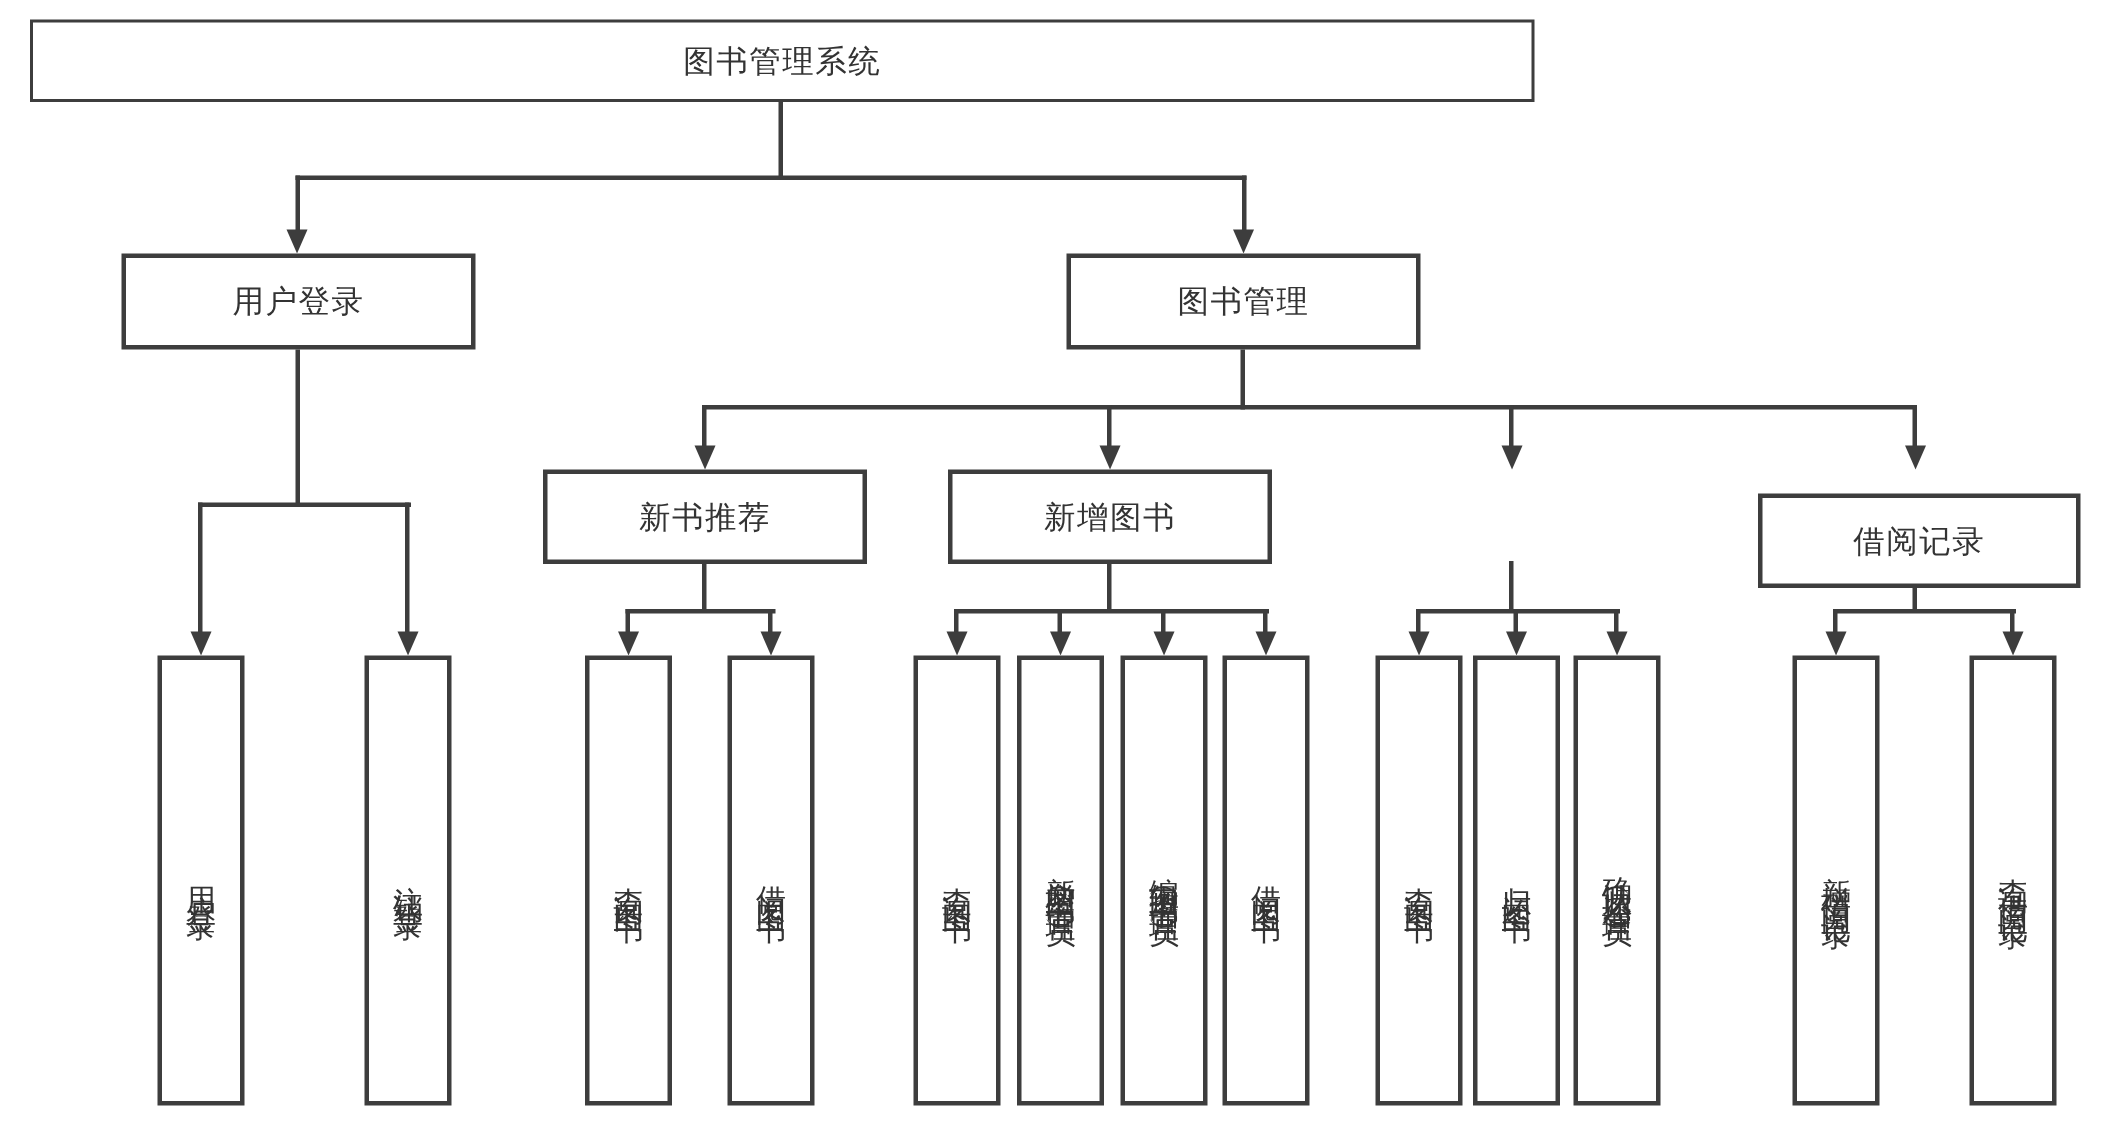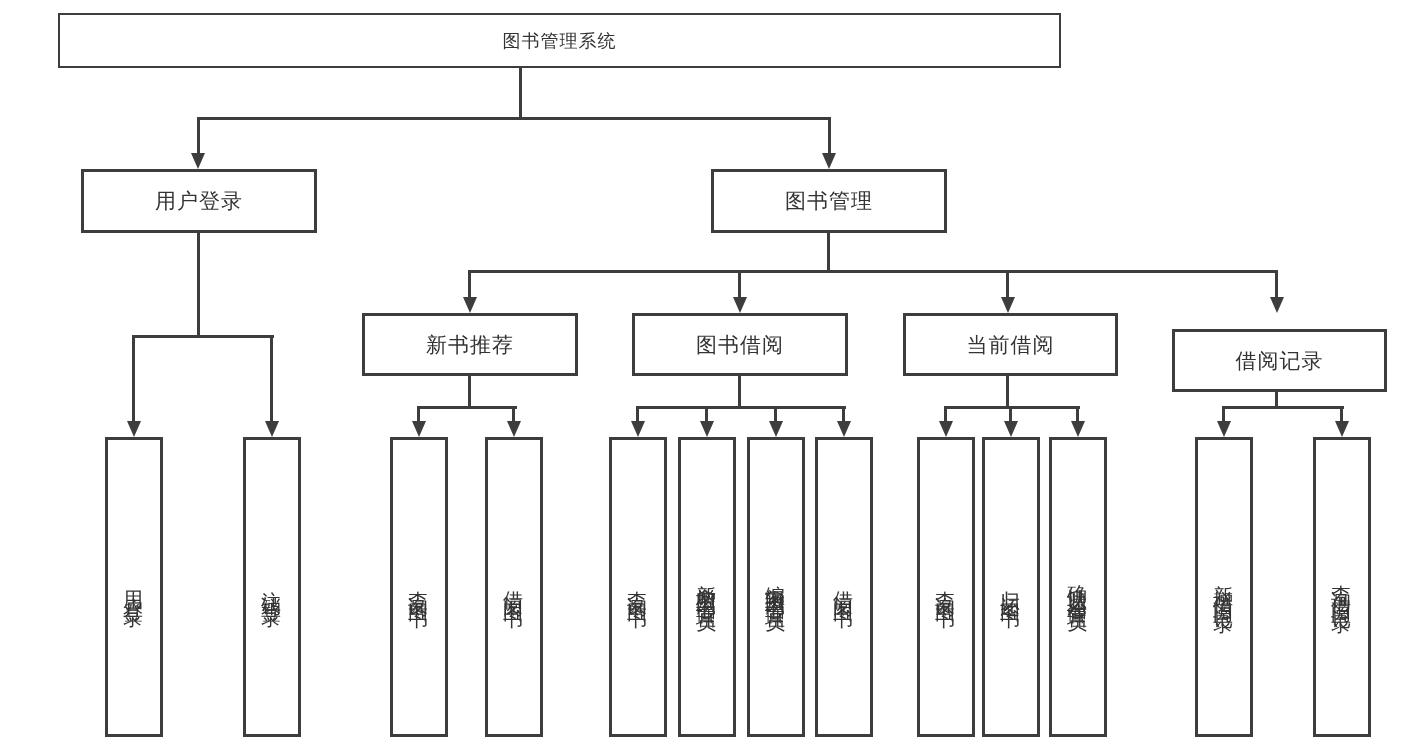--- a/index.html
+++ b/index.html
@@ -20,21 +20,21 @@
     position:absolute;
     box-sizing:border-box;
     border:3px solid var(--line);
     background:#fff;
     display:flex;align-items:center;justify-content:center;
     color:var(--text);
     font-size:21px;
     letter-spacing:1px;
     z-index:2;
   }
-  .box.root{border-width:2px;font-size:18px;margin-left:38px;}
+  .box.root{border-width:2px;font-size:21px;}
   .leaf{
     position:absolute;
     box-sizing:border-box;
     border:3px solid var(--line);
     background:#fff;
     display:flex;align-items:center;justify-content:center;
     color:var(--text);
     z-index:2;
   }
   .leaf span{
@@ -129,23 +129,22 @@
   <div class="arrow" style="left:1335px;top:421px;"></div>
 
   <div class="box root" style="left:20px;top:13px;width:1003px;height:55px;">图书管理系统</div>
 
   <div class="box" style="left:81px;top:169px;width:236px;height:64px;">用户登录</div>
 
   <div class="box" style="left:362px;top:313px;width:216px;height:63px;">新书推荐</div>
 
   <div class="box" style="left:711px;top:169px;width:236px;height:64px;">图书管理</div>
 
-  <div class="box" style="left:632px;top:313px;width:216px;height:63px;">图书借阅</div>
+  <div class="box" style="left:632px;top:313px;width:216px;height:63px;">新增图书</div>
 
-  <div class="box" style="left:903px;top:313px;width:215px;height:63px;">当前借阅</div>
 
   <div class="box" style="left:1172px;top:329px;width:215px;height:63px;">借阅记录</div>
 
   <div class="leaf" style="left:105px;top:437px;width:58px;height:300px;">
     <span>用户登录</span>
   </div>
   <div class="leaf" style="left:243px;top:437px;width:58px;height:300px;">
     <span>注销登录</span>
   </div>
 

